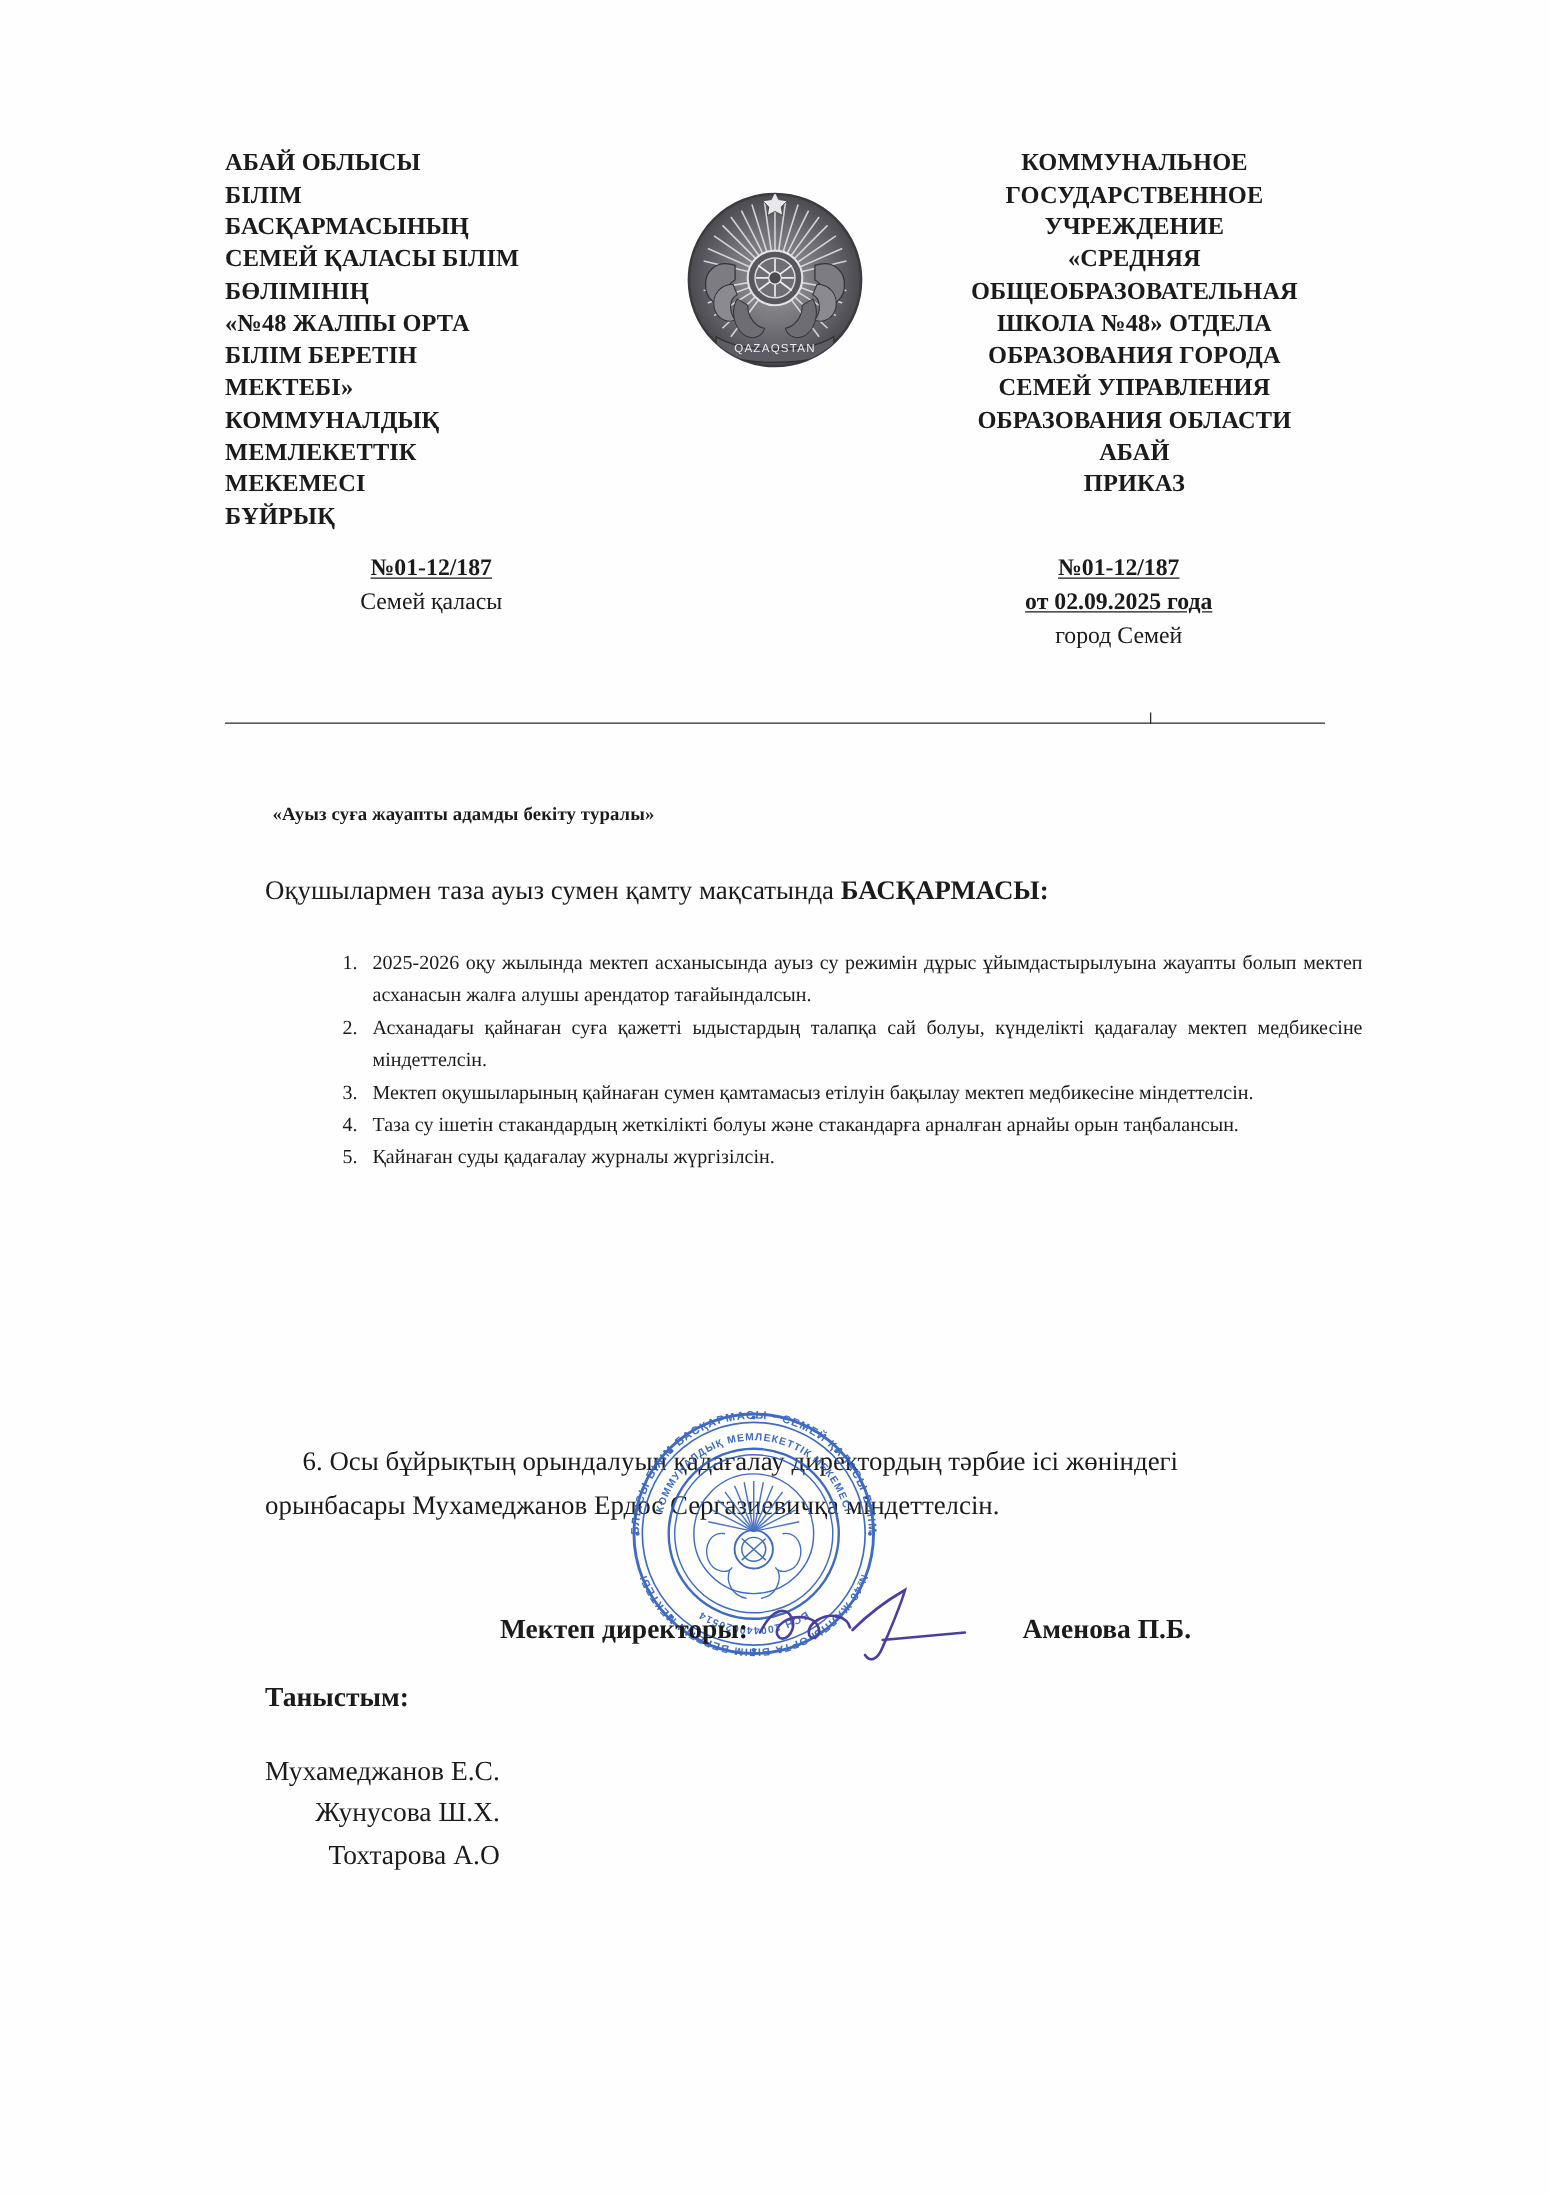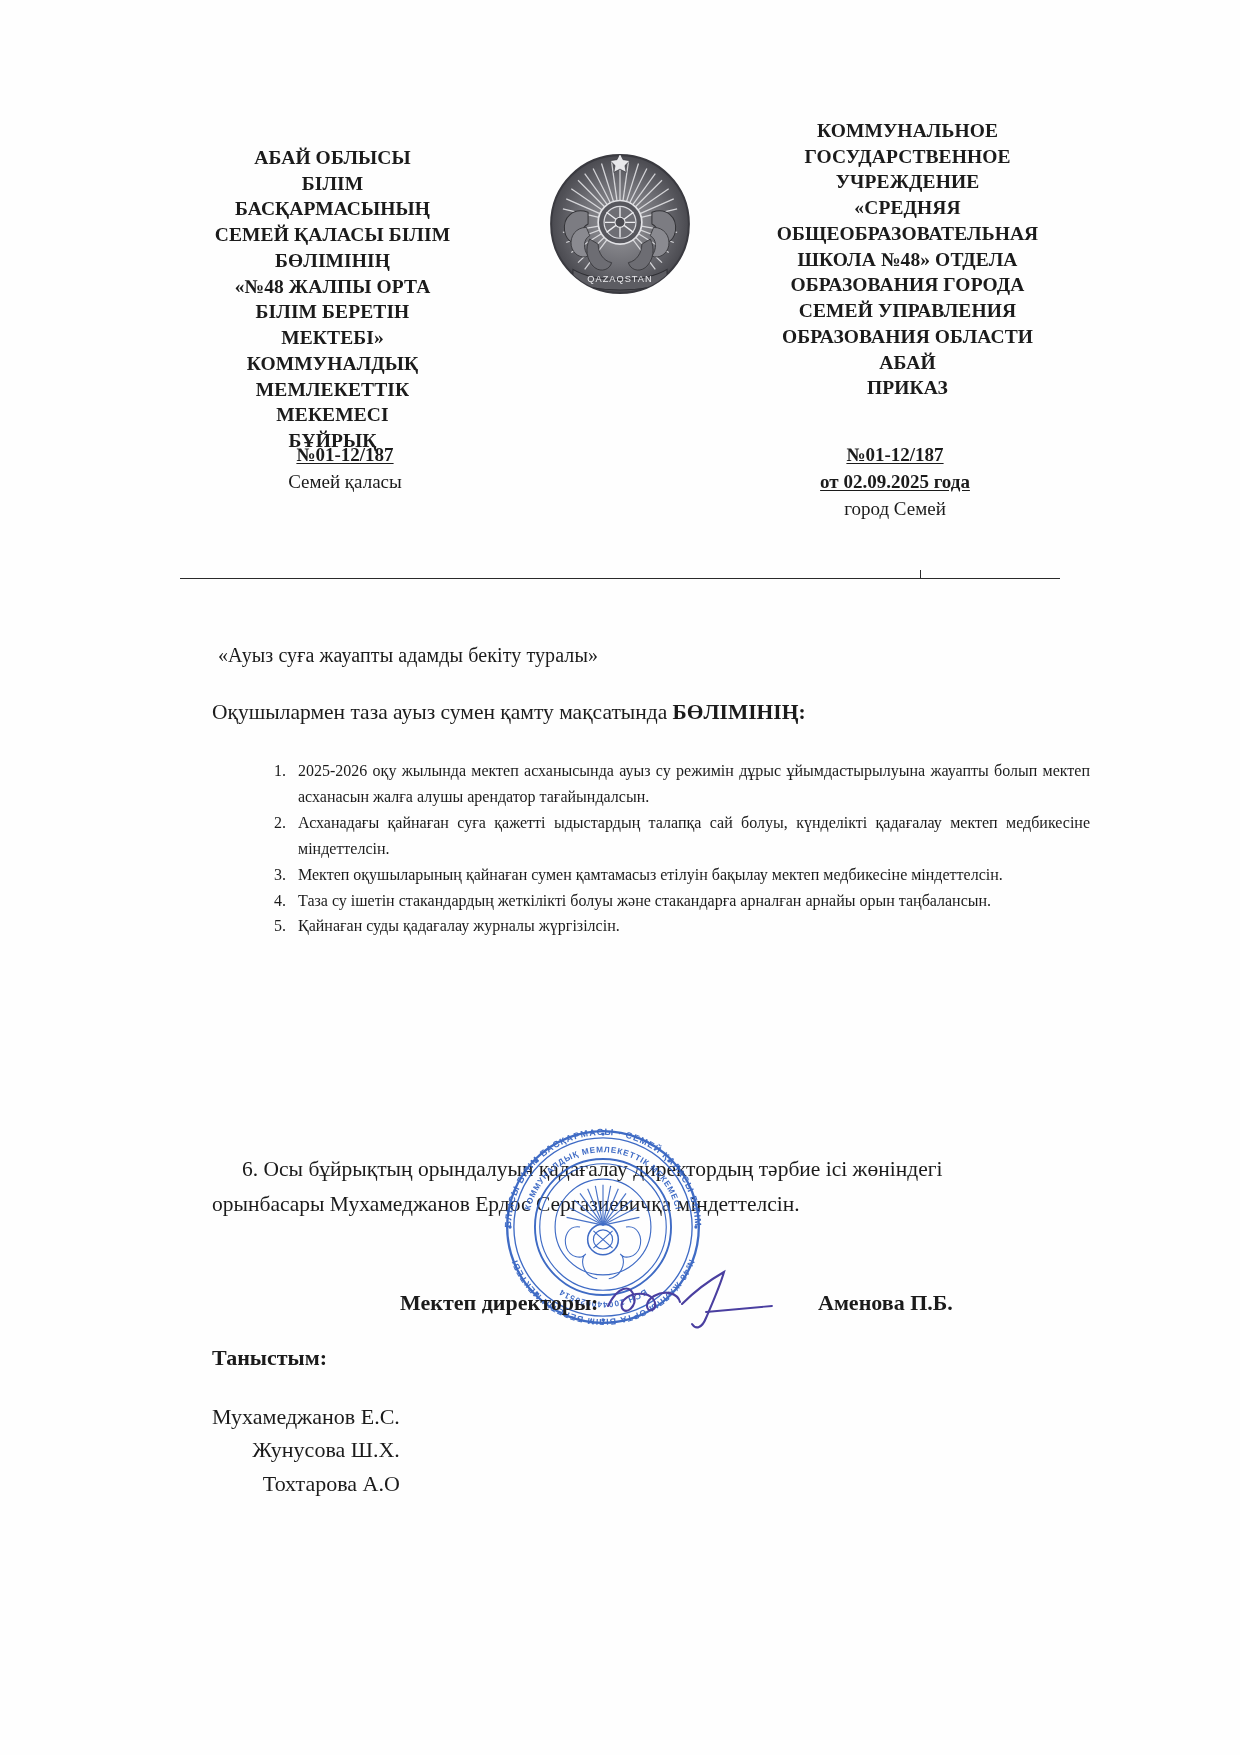--- a/index.html
+++ b/index.html
@@ -36,21 +36,21 @@
     align-items: flex-start;
     justify-content: space-between;
   }
   .header-col {
     width: 305px;
     font-weight: bold;
     font-size: 19.5px;
     line-height: 1.32;
     letter-spacing: 0.1px;
   }
-  .header-col.left  { text-align: center; margin-top: 27px; }
+  .header-col.left  { text-align: left; }
   .header-col.right { text-align: center; }
   .header-col div { white-space: nowrap; }
 
   .emblem-wrap {
     width: 200px;
     display: flex;
     justify-content: center;
     padding-top: 22px;
   }
   .emblem {
@@ -93,22 +93,22 @@
     width: 1px;
     height: 9px;
     background: #2a2a2a;
   }
 
   
   .subject {
     position: absolute;
     left: 218px;
     top: 644px;
-    font-size: 20px;
-    font-weight: normal;
+    font-size: 15px;
+    font-weight: bold;
     letter-spacing: 0.1px;
   }
 
   .intro {
     position: absolute;
     left: 212px;
     top: 700px;
     font-size: 21.5px;
   }
   .intro b { font-weight: bold; }
@@ -305,21 +305,21 @@
       <div class="req-plain">город Семей</div>
     </div>
   </div>
 
   <div class="rule"></div>
   <div class="rule-tick"></div>
 
   <div class="subject">«Ауыз суға жауапты адамды бекіту туралы»</div>
 
   <div class="intro">
-    <span>Оқушылармен таза ауыз сумен қамту мақсатында </span><b>БӨЛІМІНІҢ:</b>
+    <span>Оқушылармен таза ауыз сумен қамту мақсатында </span><b>БАСҚАРМАСЫ:</b>
   </div>
 
   <ol class="ol-list">
     <li>2025-2026 оқу жылында мектеп асханысында ауыз су режимін дұрыс ұйымдастырылуына жауапты болып мектеп асханасын жалға алушы арендатор тағайындалсын.</li>
     <li>Асханадағы қайнаған суға қажетті ыдыстардың талапқа сай болуы, күнделікті қадағалау мектеп медбикесіне міндеттелсін.</li>
     <li>Мектеп оқушыларының қайнаған сумен қамтамасыз етілуін бақылау мектеп медбикесіне міндеттелсін.</li>
     <li>Таза су ішетін стакандардың жеткілікті болуы және стакандарға арналған арнайы орын таңбалансын.</li>
     <li>Қайнаған суды қадағалау журналы жүргізілсін.</li>
   </ol>
 

